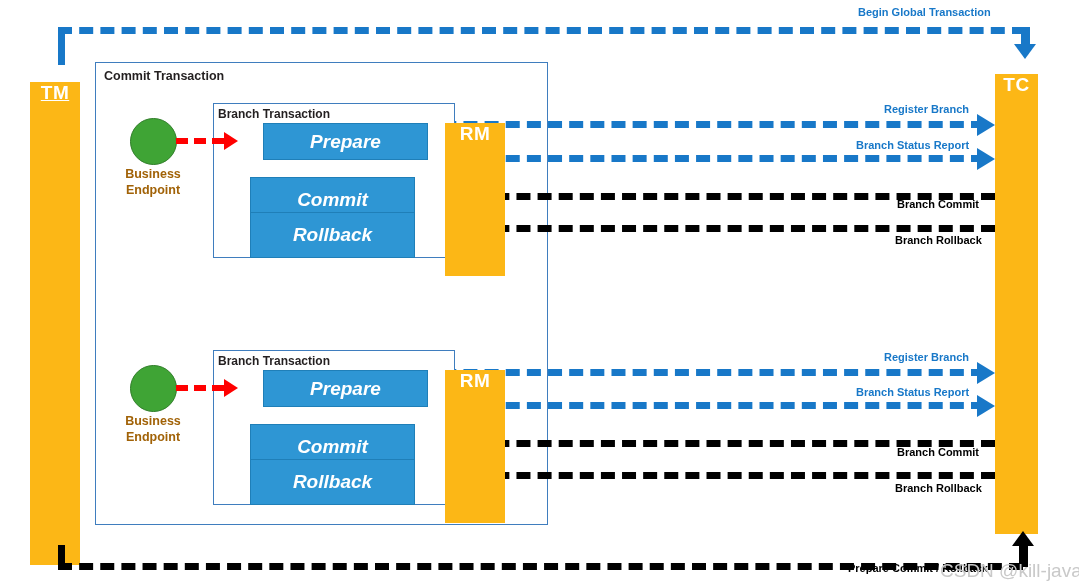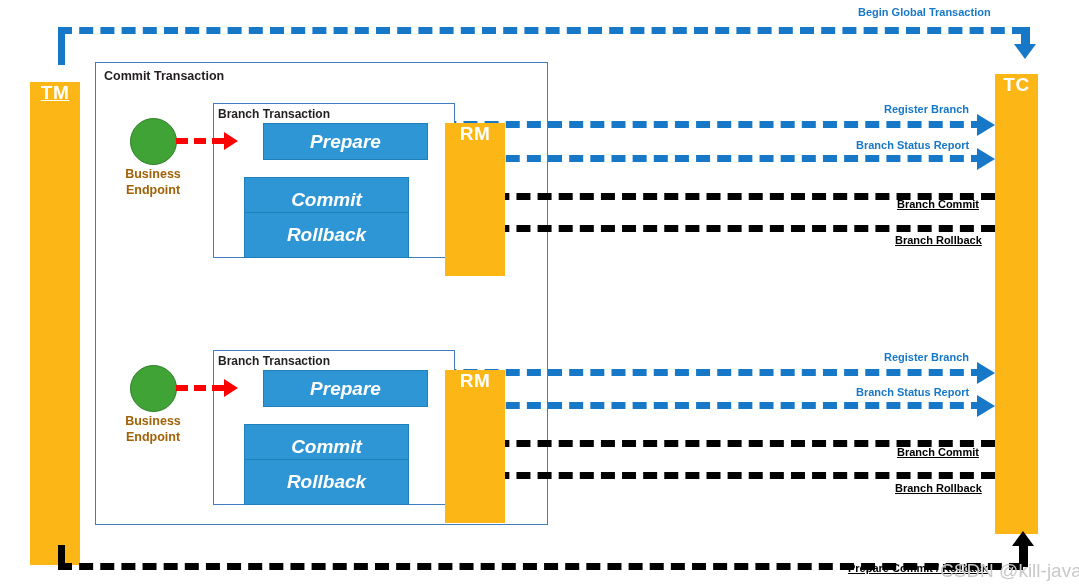--- a/index.html
+++ b/index.html
@@ -26,21 +26,21 @@
   #btx2{left:213px;top:350px;}
   .btx-label{position:absolute;font-size:12px;font-weight:bold;color:#231F20;}
   #btx1-label{left:218px;top:107px;}
   #btx2-label{left:218px;top:354px;}
 
   
   .op{position:absolute;background:#2E96D4;color:#ffffff;font-style:italic;font-weight:bold;
       display:flex;align-items:center;justify-content:center;font-size:19px;
       border:1px solid #1f7fb8;box-sizing:border-box;}
   .op.prepare{left:263px;width:165px;height:37px;}
-  .op.cr{left:244px;width:165px;height:46px;}
+  .op.cr{left:250px;width:165px;height:46px;}
   #op-prepare-1{top:123px;}
   #op-commit-1{top:177px;}
   #op-rollback-1{top:212px;}
   #op-prepare-2{top:370px;}
   #op-commit-2{top:424px;}
   #op-rollback-2{top:459px;}
 
   
   .endpoint-dot{position:absolute;width:45px;height:45px;border-radius:50%;background:#3FA435;border:1px solid #2e7d27;}
   #dot1{left:130px;top:118px;}
@@ -64,21 +64,21 @@
   .head-right-blue{position:absolute;width:0;height:0;border-top:11px solid transparent;border-bottom:11px solid transparent;border-left:18px solid #1878C8;}
   .head-left-black{position:absolute;width:0;height:0;border-top:11px solid transparent;border-bottom:11px solid transparent;border-right:18px solid #000;}
   .head-down-blue{position:absolute;width:0;height:0;border-left:11px solid transparent;border-right:11px solid transparent;border-top:15px solid #1878C8;}
   .head-up-black{position:absolute;width:0;height:0;border-left:11px solid transparent;border-right:11px solid transparent;border-bottom:15px solid #000;}
   .stem-down-blue{position:absolute;width:9px;background:#1878C8;}
   .stem-up-black{position:absolute;width:9px;background:#000;}
 
   
   .flow-label{position:absolute;font-size:11px;font-weight:bold;white-space:nowrap;}
   .lab-blue{color:#1878C8;}
-  .lab-black{color:#000000;text-decoration:underline;}
+  .lab-black{color:#000000;}
 
   
   .watermark{position:absolute;font-size:19px;color:#c9c9c9;white-space:nowrap;}
 </style>
 </head>
 <body>
 
 <div id="stage">
 
   <div class="vsolid-blue" style="left:58px;top:27px;height:38px;"></div>

